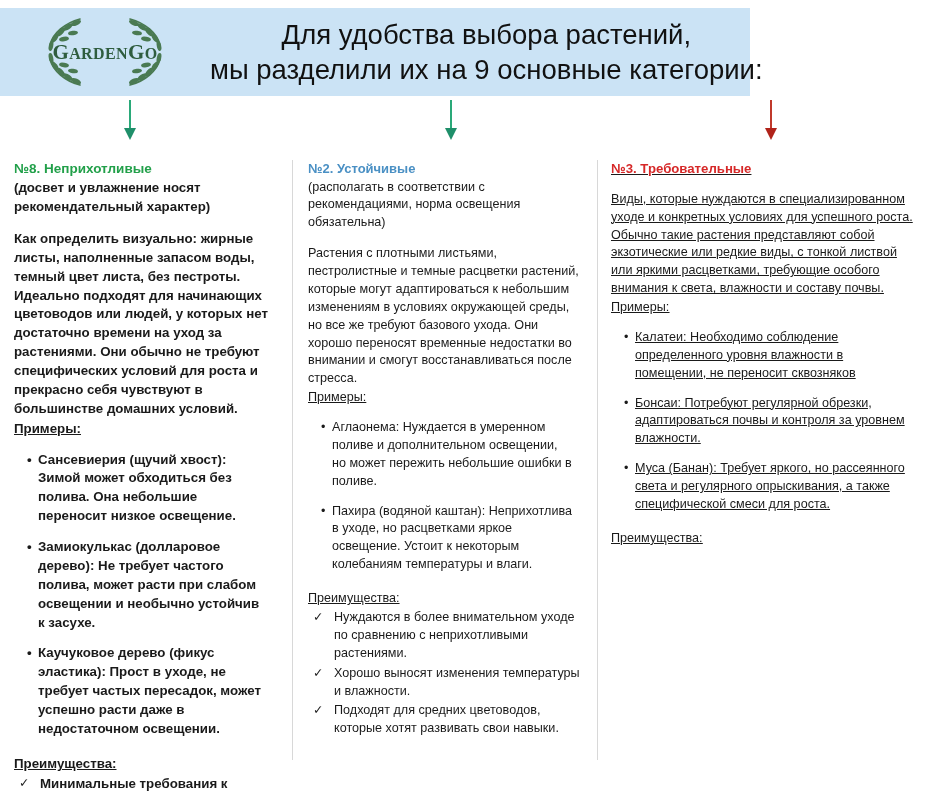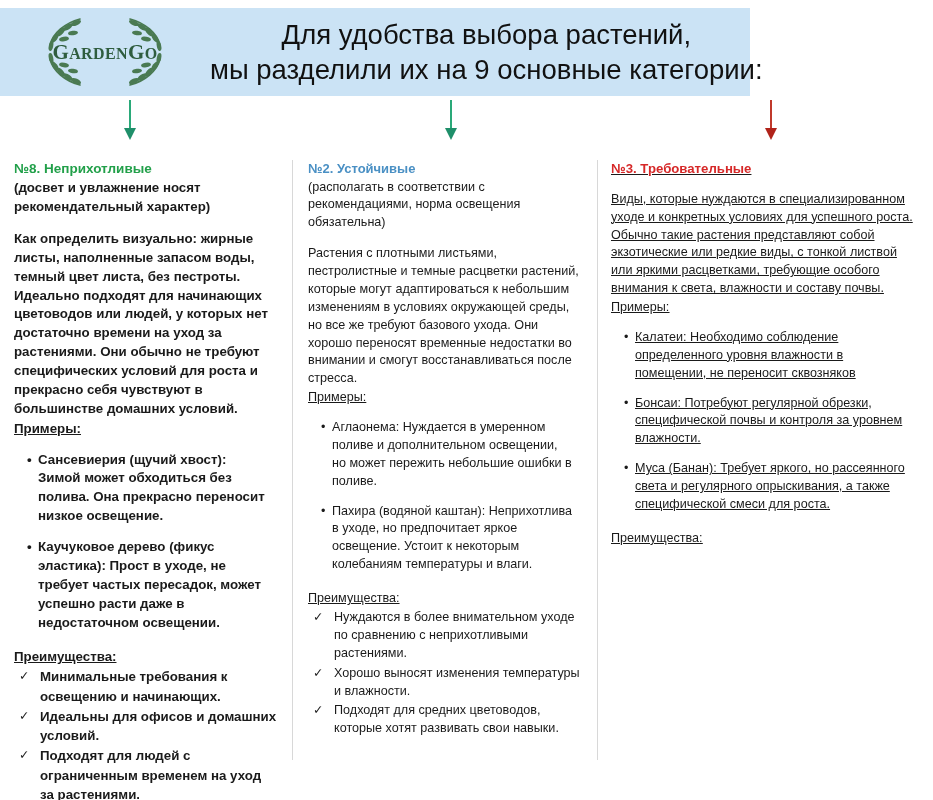--- a/index.html
+++ b/index.html
@@ -280,59 +280,60 @@
 
   <div class="columns">
 
     <div class="col col-1">
       <div class="body">
         <p class="col-title">№8. Неприхотливые</p>
         <p class="col-subtitle">(досвет и увлажнение носят рекомендательный характер)</p>
         <p class="col-para">Как определить визуально: жирные листы, наполненные запасом воды, темный цвет листа, без пестроты. Идеально подходят для начинающих цветоводов или людей, у которых нет достаточно времени на уход за растениями. Они обычно не требуют специфических условий для роста и прекрасно себя чувствуют в большинстве домашних условий.</p>
         <p class="section-label">Примеры:</p>
         <ul class="bullet-list">
-          <li>Сансевиерия (щучий хвост): Зимой может обходиться без полива. Она прекрасно переносит низкое освещение.</li>
+          <li>Сансевиерия (щучий хвост): Зимой может обходиться без полива. Она небольшие переносит низкое освещение.</li>
+          <li>Замиокулькас (долларовое дерево): Не требует частого полива, может расти при слабом освещении и необычно устойчив к засухе.</li>
           <li>Каучуковое дерево (фикус эластика): Прост в уходе, не требует частых пересадок, может успешно расти даже в недостаточном освещении.</li>
         </ul>
         <p class="section-label spaced">Преимущества:</p>
         <ul class="check-list">
           <li>Минимальные требования к освещению и начинающих.</li>
           <li>Идеальны для офисов и домашних условий.</li>
           <li>Подходят для людей с ограниченным временем на уход за растениями.</li>
         </ul>
       </div>
     </div>
 
     <div class="col col-2">
       <div class="body">
         <p class="col-title">№2. Устойчивые</p>
         <p class="col-subtitle">(располагать в соответствии с рекомендациями, норма освещения обязательна)</p>
         <p class="col-para">Растения с плотными листьями, пестролистные и темные расцветки растений, которые могут адаптироваться к небольшим изменениям в условиях окружающей среды, но все же требуют базового ухода. Они хорошо переносят временные недостатки во внимании и смогут восстанавливаться после стресса.</p>
         <p class="section-label">Примеры:</p>
         <ul class="bullet-list">
           <li>Аглаонема: Нуждается в умеренном поливе и дополнительном освещении, но может пережить небольшие ошибки в поливе.</li>
-          <li>Пахира (водяной каштан): Неприхотлива в уходе, но предпочитает яркое освещение. Устоит к некоторым колебаниям температуры и влаги.</li>
+          <li>Пахира (водяной каштан): Неприхотлива в уходе, но расцветками яркое освещение. Устоит к некоторым колебаниям температуры и влаги.</li>
         </ul>
         <p class="section-label spaced">Преимущества:</p>
         <ul class="check-list">
           <li>Нуждаются в более внимательном уходе по сравнению с неприхотливыми растениями.</li>
           <li>Хорошо выносят изменения температуры и влажности.</li>
           <li>Подходят для средних цветоводов, которые хотят развивать свои навыки.</li>
         </ul>
       </div>
     </div>
 
     <div class="col col-3">
       <div class="body">
         <p class="col-title">№3. Требовательные</p>
         <p class="col-para">Виды, которые нуждаются в специализированном уходе и конкретных условиях для успешного роста. Обычно такие растения представляют собой экзотические или редкие виды, с тонкой листвой или яркими расцветками, требующие особого внимания к света, влажности и составу почвы.</p>
         <p class="section-label">Примеры:</p>
         <ul class="bullet-list">
           <li>Калатеи: Необходимо соблюдение определенного уровня влажности в помещении, не переносит сквозняков</li>
-          <li>Бонсаи: Потребуют регулярной обрезки, специфической почвы и контроля за уровнем влажности.</li>
+          <li>Бонсаи: Потребуют регулярной обрезки, адаптироваться почвы и контроля за уровнем влажности.</li>
           <li>Муса (Банан): Требует яркого, но рассеянного света и регулярного опрыскивания, а также специфической смеси для роста.</li>
         </ul>
         <p class="section-label spaced">Преимущества:</p>
       </div>
     </div>
 
   </div>
 </div>
 
 </body></html>

